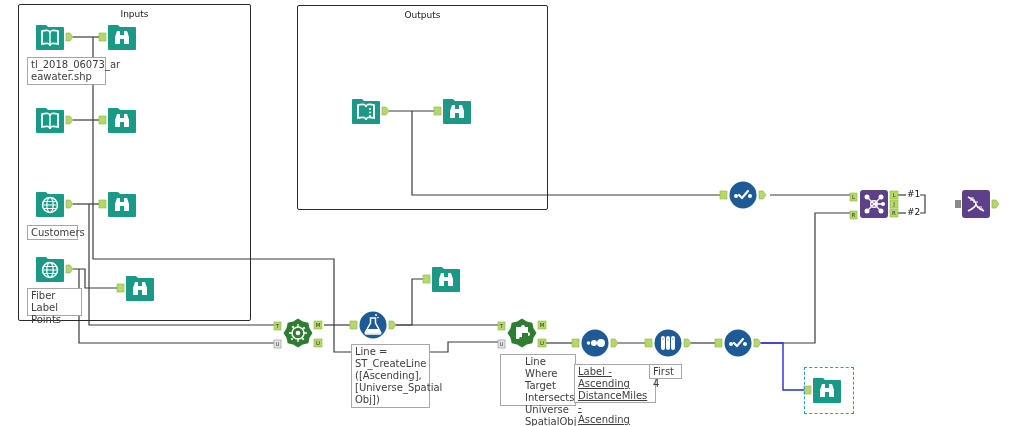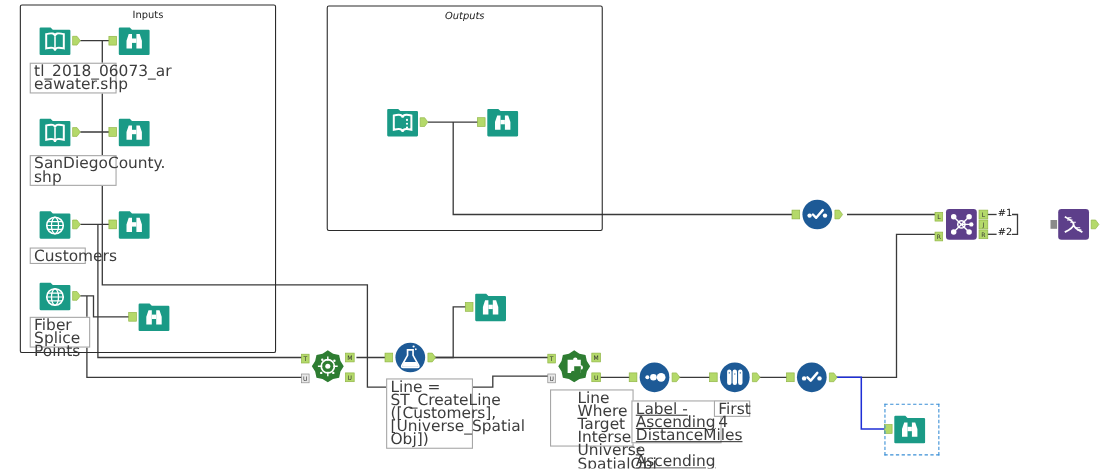--- a/index.html
+++ b/index.html
@@ -5,21 +5,21 @@
   html, body { margin:0; padding:0; background:#ffffff; }
   body { width:1017px; height:426px; position:relative; overflow:hidden;
          font-family:"Liberation Sans", sans-serif; }
   #canvas { position:absolute; left:13px; top:0; width:1017px; height:418px; }
   .container { position:absolute; border:1px solid #2b2b2b; border-radius:2px; background:transparent; }
   .container-title { position:absolute; top:4px; left:0; right:0; text-align:center;
          font-size:9px; color:#222; font-family:"DejaVu Sans", sans-serif; }
   .tool { position:absolute; width:30px; height:30px; }
   .tool svg { width:30px; height:30px; display:block; }
   .anno { position:absolute; border:1px solid #a7a7a7; background:#fff;
-          font-family:"DejaVu Sans", sans-serif; font-size:14px; line-height:12px;
+          font-family:"DejaVu Sans", sans-serif; font-size:10px; line-height:12px;
           color:#3d3d3d; padding:1px 3px; box-sizing:border-box; white-space:pre-line; }
   .conn-label { position:absolute; font-size:9px; font-family:"DejaVu Sans", sans-serif; color:#111; }
   .sel { position:absolute; border:1px dashed #3a8fd6; }
 </style>
 </head>
 <body>
 
 <div id="canvas">
 
 <svg id="wires" width="1017" height="426" style="position:absolute;left:0;top:0;" xmlns="http://www.w3.org/2000/svg">
@@ -59,21 +59,21 @@
     <polyline points="884,195 893,195"></polyline>
     <polyline points="884,213 893,213"></polyline>
     <polyline points="907,195 912,195 912,213 907,213 M912,204 942,204"></polyline>
   </g>
   <polyline fill="none" stroke="#1f2fd6" stroke-width="1.4" points="745,343 770,343 770,390 795,390"></polyline>
 </svg>
 
 <div class="container" style="left:5px;top:4px;width:231px;height:315px;">
   <div class="container-title">Inputs</div>
 </div>
-<div class="container" style="left:284px;top:5px;width:249px;height:203px;font-style:italic;">
+<div class="container" style="left:284px;top:5px;width:249px;height:203px;">
   <div class="container-title">Outputs</div>
 </div>
 
 <div id="tools">
       <div class="tool" style="left: 10px; top: 18px; width: 56px; height: 38px;">
         <svg width="56" height="38" viewBox="0 0 56 38" xmlns="http://www.w3.org/2000/svg" style="width: 56px; height: 38px;">
     <g transform="translate(12,4)">
             <path d="M2 3 h9 l2 2 h15 q1 0 1 1 v21 q0 1-1 1 h-26 q-1 0-1-1 v-23 q0-1 1-1z" fill="#1a9a86"></path>
             <path d="M7 9 q8-2 8 2 q0-4 8-2 v13 q-8-2-8 2 q0-4-8-2z" fill="none" stroke="#fff" stroke-width="1.8"></path>
             <path d="M15 11 v13" stroke="#fff" stroke-width="1.4"></path>
@@ -378,28 +378,26 @@
             <path d="M9 11h5M12 13h5M16 18h5M18 20h4M10 9h3" stroke="#fff" stroke-width="1"></path>
           </g>
           <rect x="6" y="15" width="6" height="8" fill="#8a8a8a"></rect>
           <path d="M43 15 h4 l3 4 l-3 4 h-4 z" fill="#b4d96a" stroke="#8fb444" stroke-width="0.6"></path>
         </svg>
       </div>
     </div>
 
 <div class="anno" style="left:14px;top:57px;width:79px;height:28px;">tl_2018_06073_ar
 eawater.shp</div>
-<div class="anno" style="left:14px;top:141px;width:79px;height:28px;">SanDiegoCounty.
-shp</div>
 <div class="anno" style="left:14px;top:225px;width:51px;height:15px;">Customers</div>
-<div class="anno" style="left:14px;top:288px;width:55px;height:28px;">Fiber Splice
+<div class="anno" style="left:14px;top:288px;width:55px;height:28px;">Fiber Label
 Points</div>
 <div class="anno" style="left:338px;top:344px;width:79px;height:64px;">Line =
 ST_CreateLine
-([Customers],
+([Ascending],
 [Universe_Spatial
 Obj])</div>
 <div class="anno" style="left:487px;top:354px;width:76px;height:52px;padding-left:24px;">Line Where
 Target Intersects
 Universe
 SpatialObj</div>
 <div class="anno" style="left:561px;top:364px;width:82px;height:39px;text-decoration:underline;">Label - Ascending
 DistanceMiles -
 Ascending</div>
 <div class="anno" style="left:636px;top:364px;width:33px;height:15px;">First 4</div>

